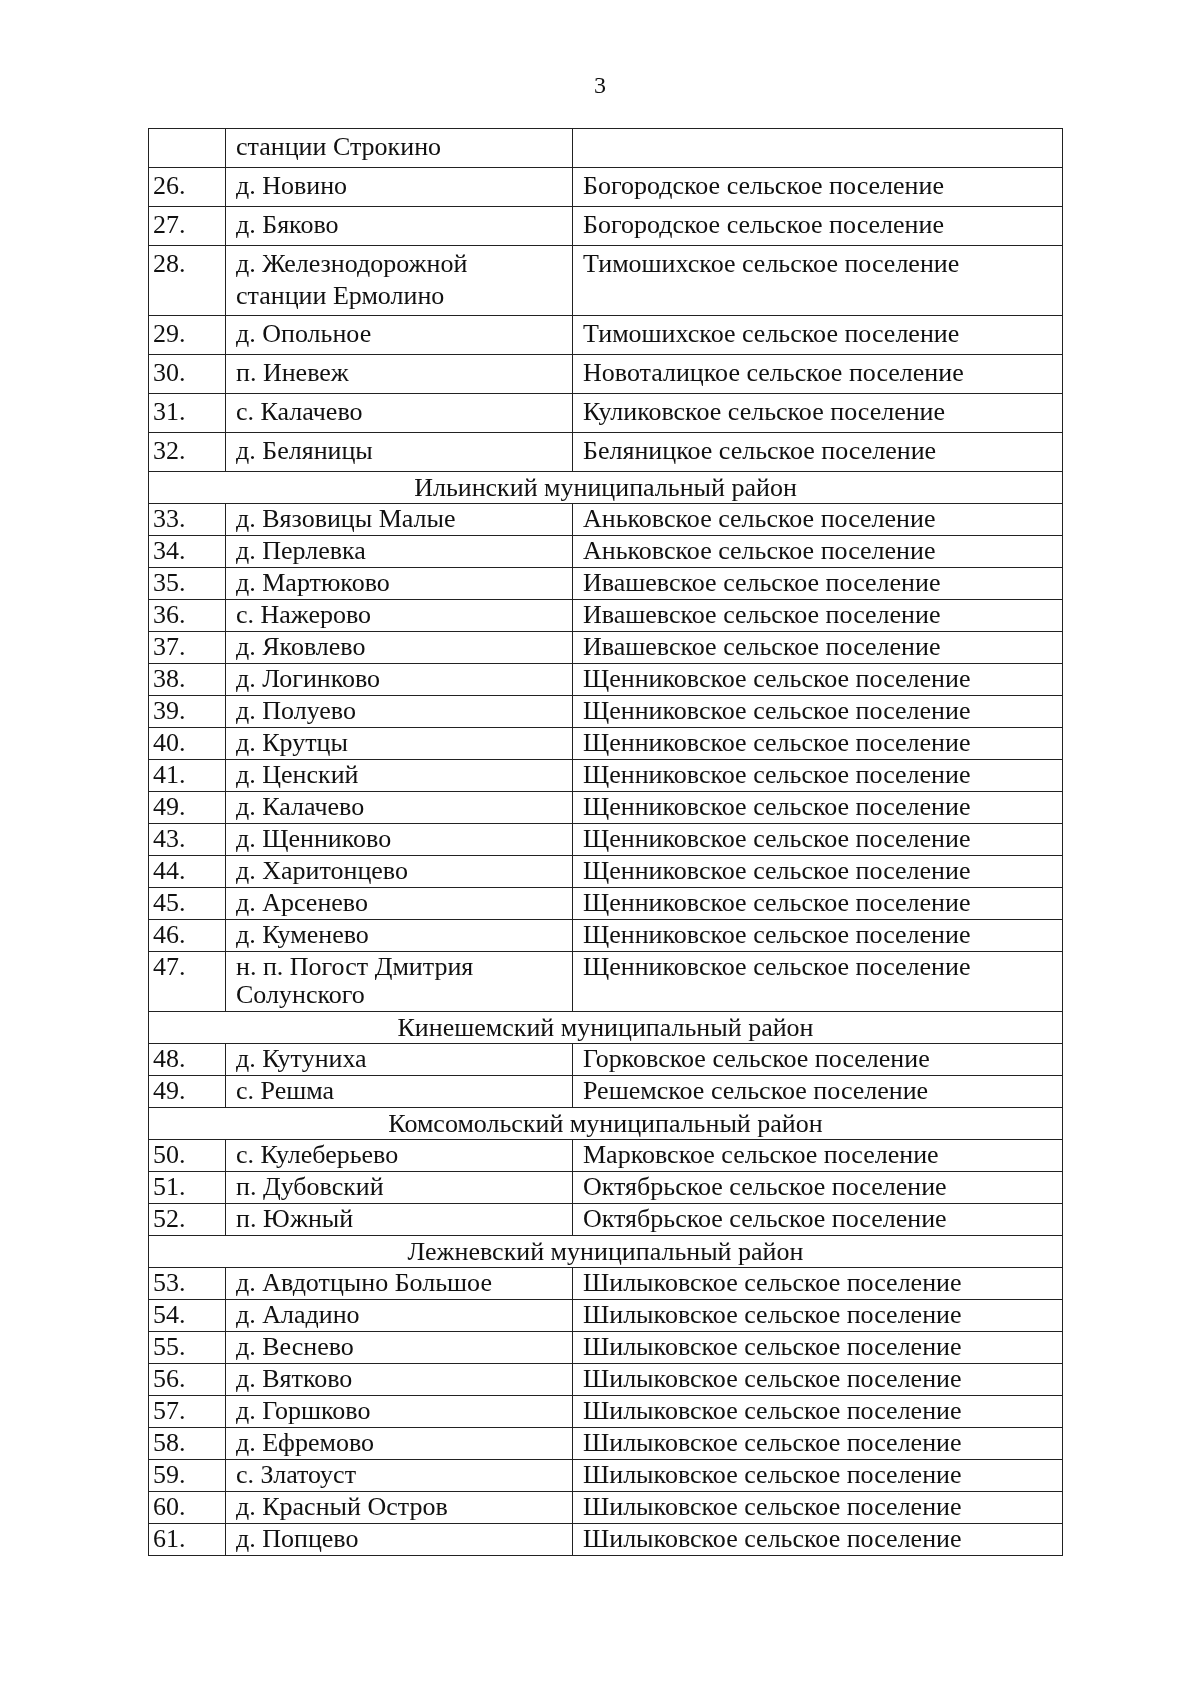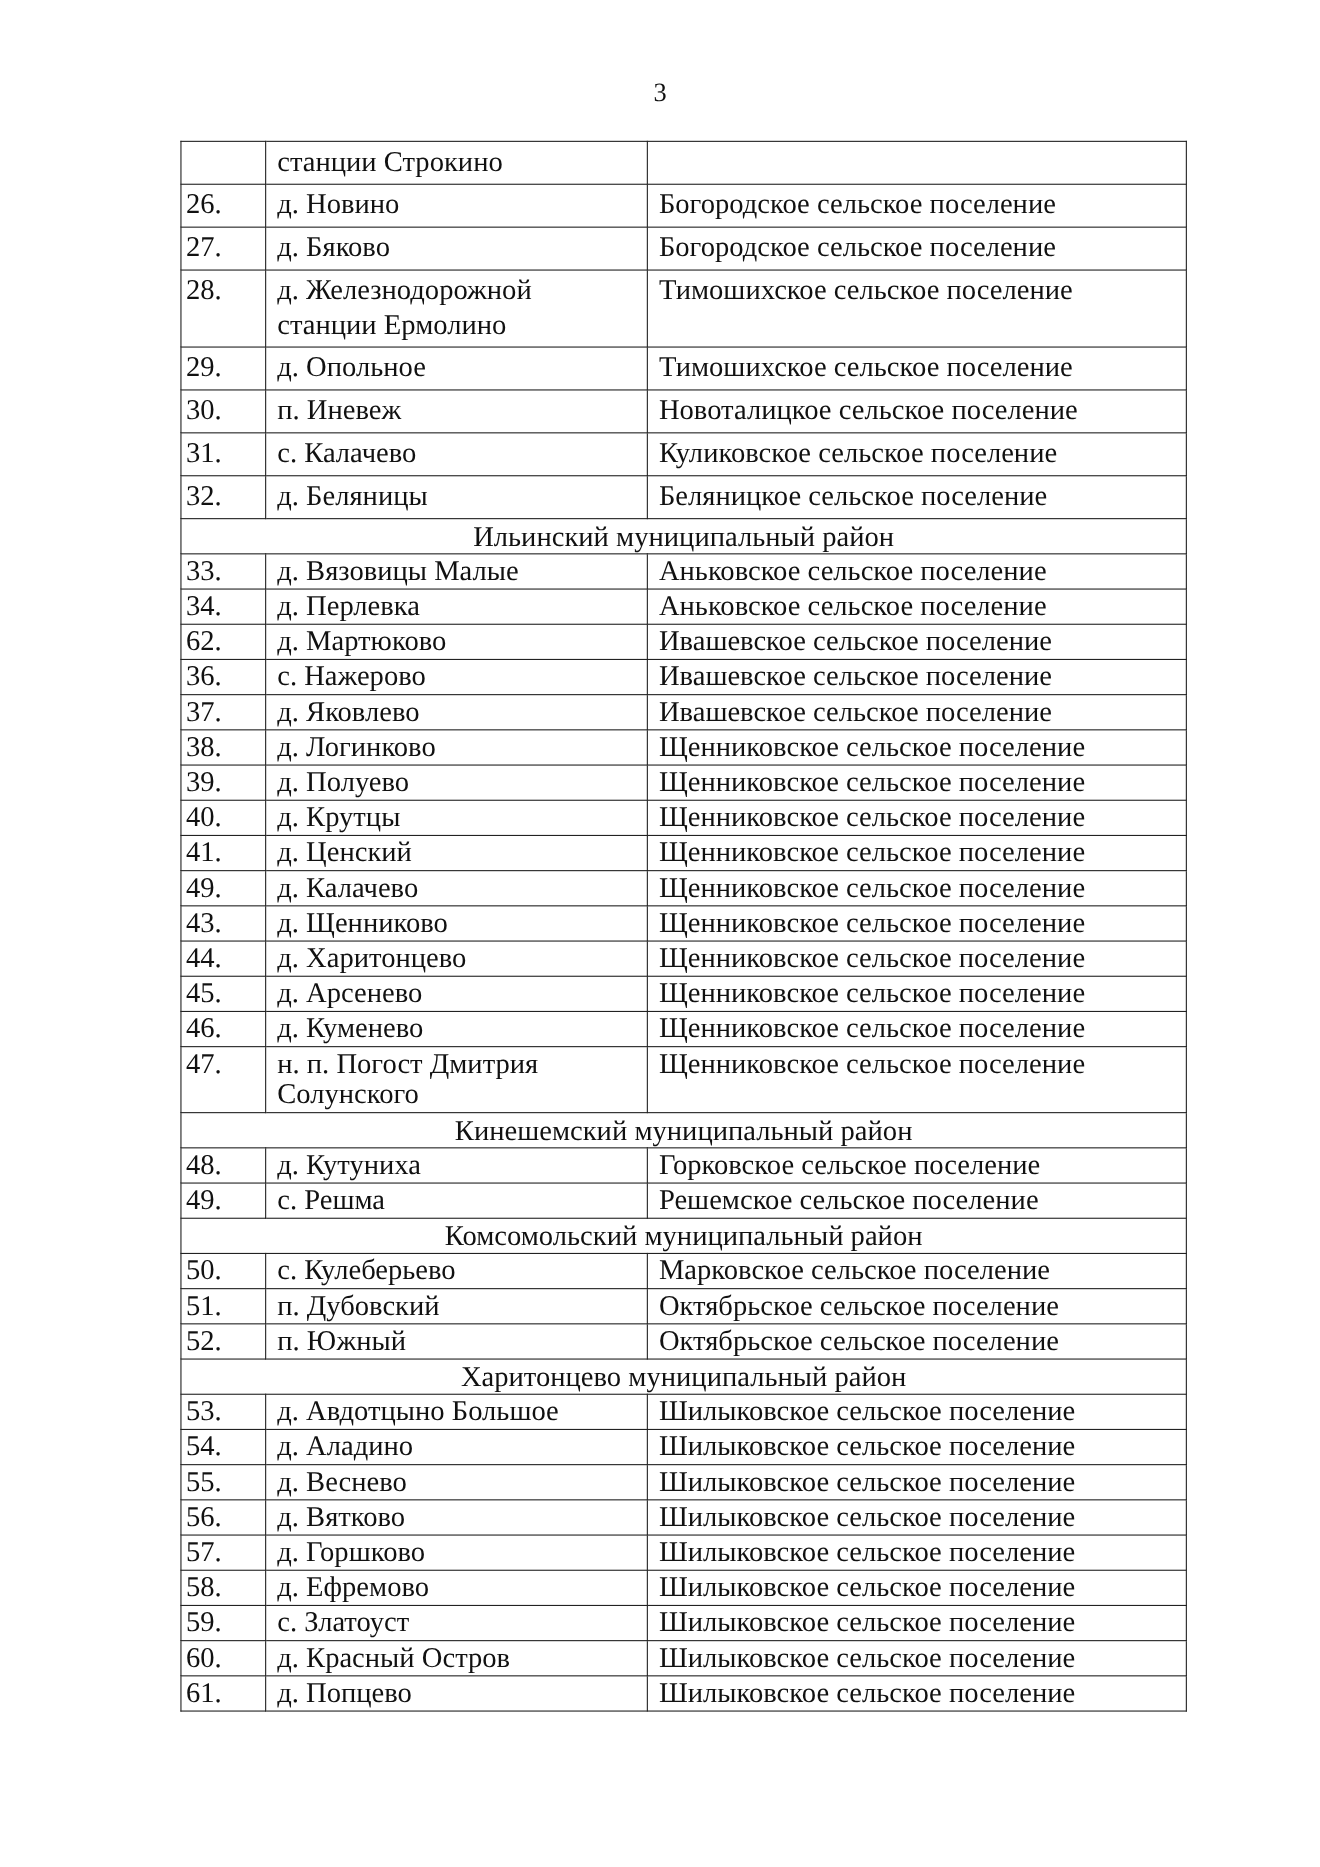--- a/index.html
+++ b/index.html
@@ -1,18 +1,18 @@
 <!DOCTYPE html>
 <html><head>
 <meta charset="utf-8">
 <style>
   html, body { margin: 0; padding: 0; background: #ffffff; }
   body { width: 1200px; height: 1697px; position: relative; font-family: "Liberation Serif", "DejaVu Serif", serif; color: #111; }
   .page-number { position: absolute; top: 72px; left: 0; width: 1200px; text-align: center; font-size: 24px; }
-  table { position: absolute; left: 164px; top: 128px; width: 914px; border-collapse: collapse; table-layout: fixed; }
+  table { position: absolute; left: 148px; top: 128px; width: 914px; border-collapse: collapse; table-layout: fixed; }
   col.c1 { width: 77px; } col.c2 { width: 347px; } col.c3 { width: 490px; }
   td { border: 1.5px solid #222; font-size: 26px; line-height: 32px; padding: 2px 10px 3px 10px; vertical-align: top; white-space: nowrap; overflow: hidden; }
   td.num { text-align: left; padding-left: 4px; padding-right: 4px; }
   tr.std td { height: 33px; }
   tr.dense td { height: 28px; line-height: 28px; padding-top: 1px; padding-bottom: 2px; }
   tr.section td { text-align: center; line-height: 29px; padding-top: 1px; padding-bottom: 1px; }
   td.wrap { white-space: normal; }
 </style>
 </head>
 <body>
@@ -73,21 +73,21 @@
         <td class="num">33.</td>
         <td class="wrap">д. Вязовицы Малые</td>
         <td class="wrap">Аньковское сельское поселение</td>
       </tr>
       <tr class="dense">
         <td class="num">34.</td>
         <td class="wrap">д. Перлевка</td>
         <td class="wrap">Аньковское сельское поселение</td>
       </tr>
       <tr class="dense">
-        <td class="num">62.</td>
+        <td class="num">35.</td>
         <td class="wrap">д. Мартюково</td>
         <td class="wrap">Ивашевское сельское поселение</td>
       </tr>
       <tr class="dense">
         <td class="num">36.</td>
         <td class="wrap">с. Нажерово</td>
         <td class="wrap">Ивашевское сельское поселение</td>
       </tr>
       <tr class="dense">
         <td class="num">37.</td>
@@ -169,21 +169,21 @@
         <td class="num">51.</td>
         <td class="wrap">п. Дубовский</td>
         <td class="wrap">Октябрьское сельское поселение</td>
       </tr>
       <tr class="dense">
         <td class="num">52.</td>
         <td class="wrap">п. Южный</td>
         <td class="wrap">Октябрьское сельское поселение</td>
       </tr>
       <tr class="section">
-        <td colspan="3">Харитонцево муниципальный район</td>
+        <td colspan="3">Лежневский муниципальный район</td>
       </tr>
       <tr class="dense">
         <td class="num">53.</td>
         <td class="wrap">д. Авдотцыно Большое</td>
         <td class="wrap">Шилыковское сельское поселение</td>
       </tr>
       <tr class="dense">
         <td class="num">54.</td>
         <td class="wrap">д. Аладино</td>
         <td class="wrap">Шилыковское сельское поселение</td>

